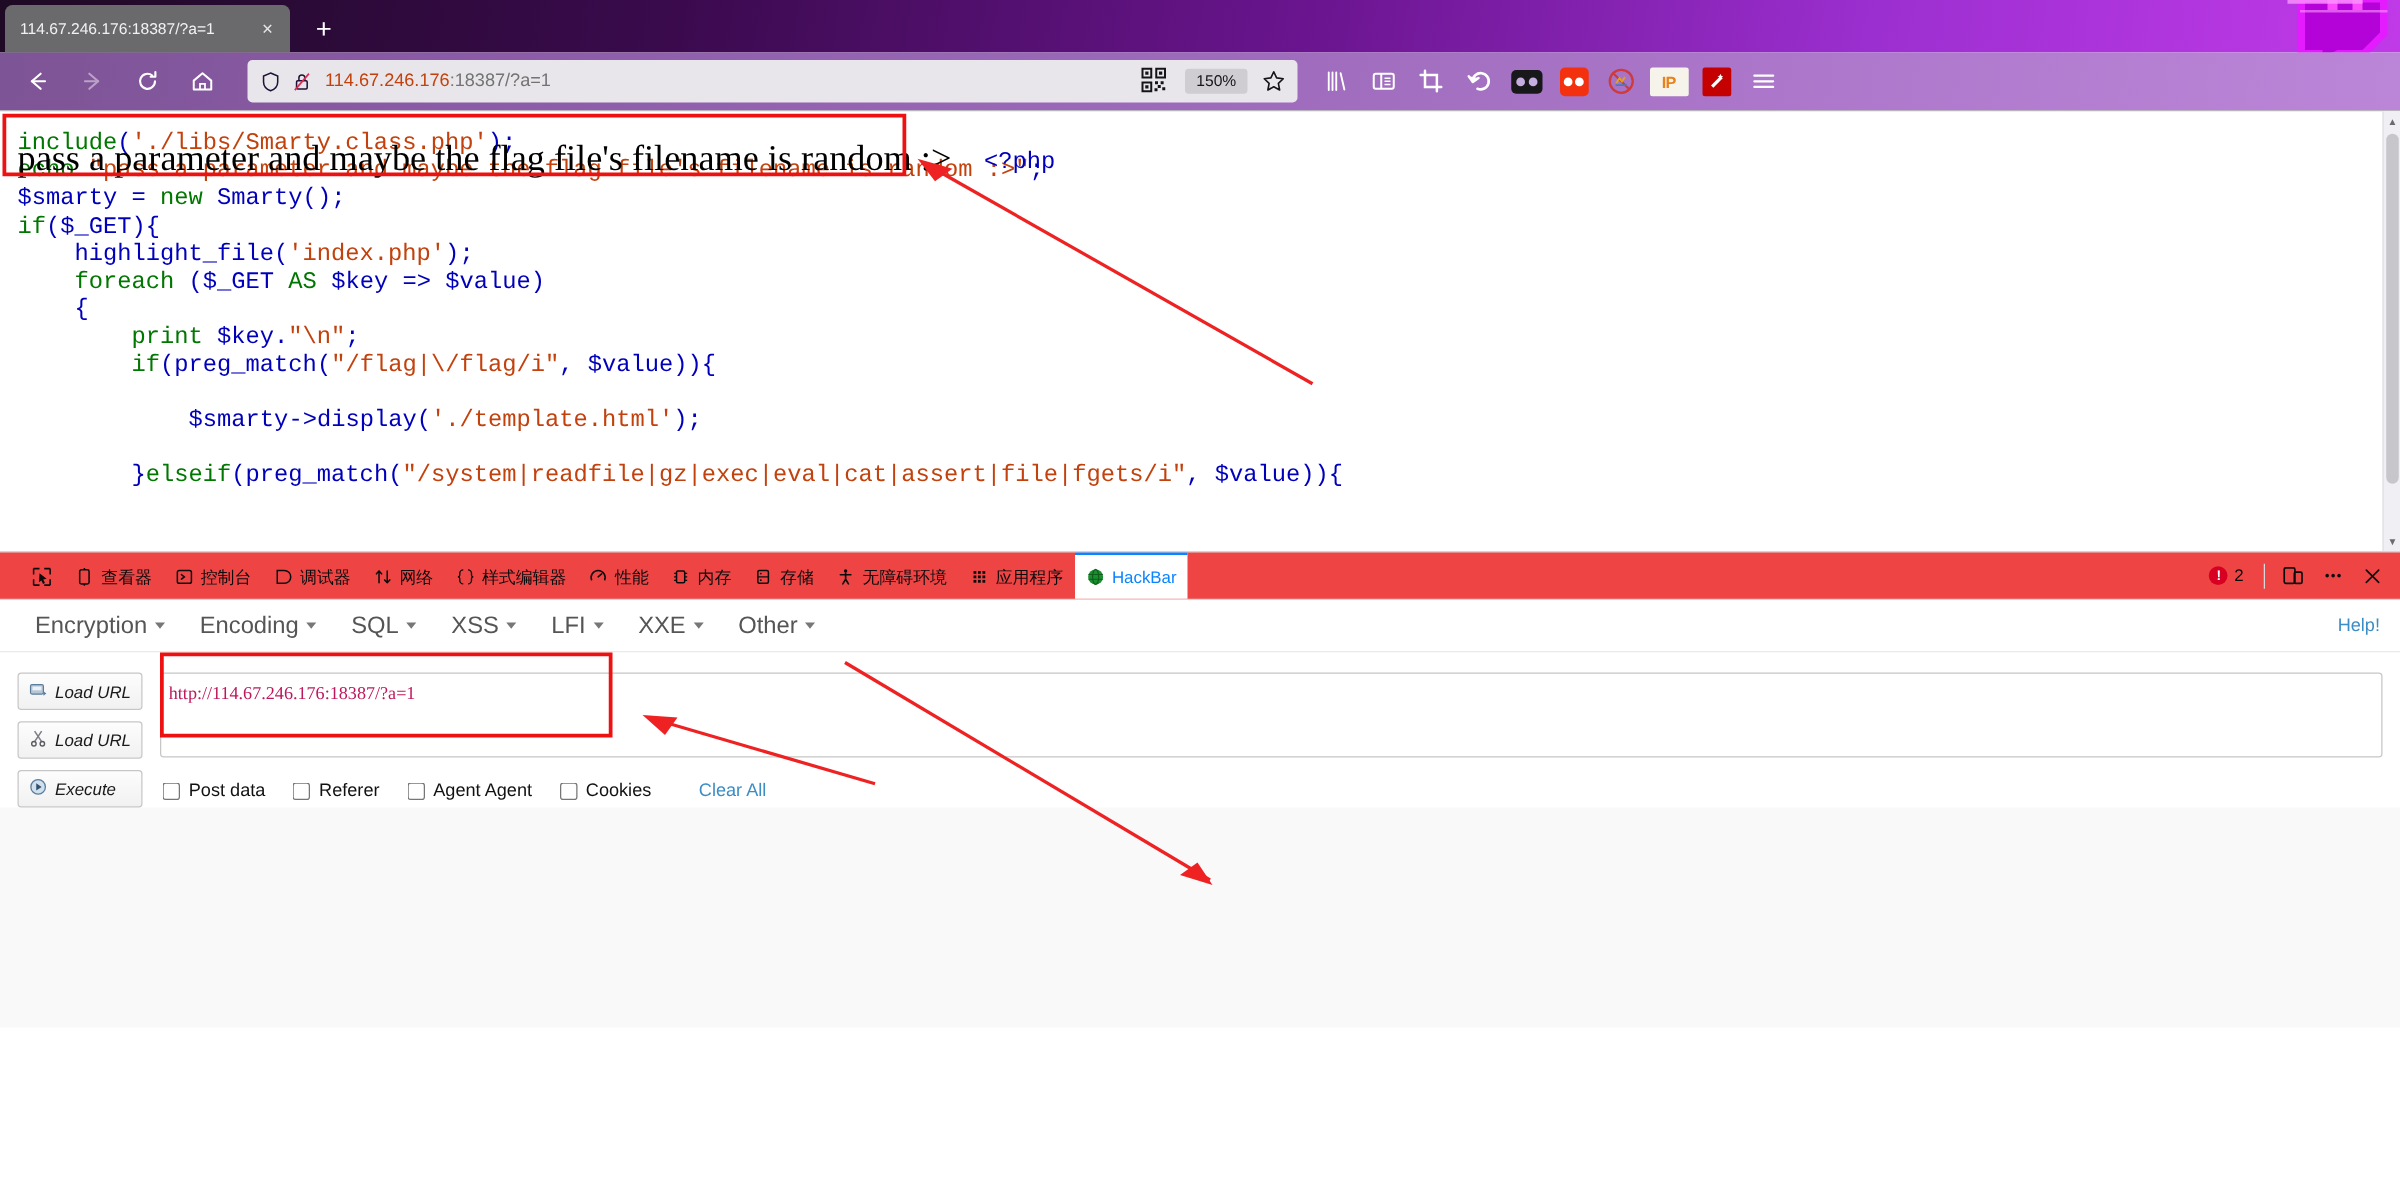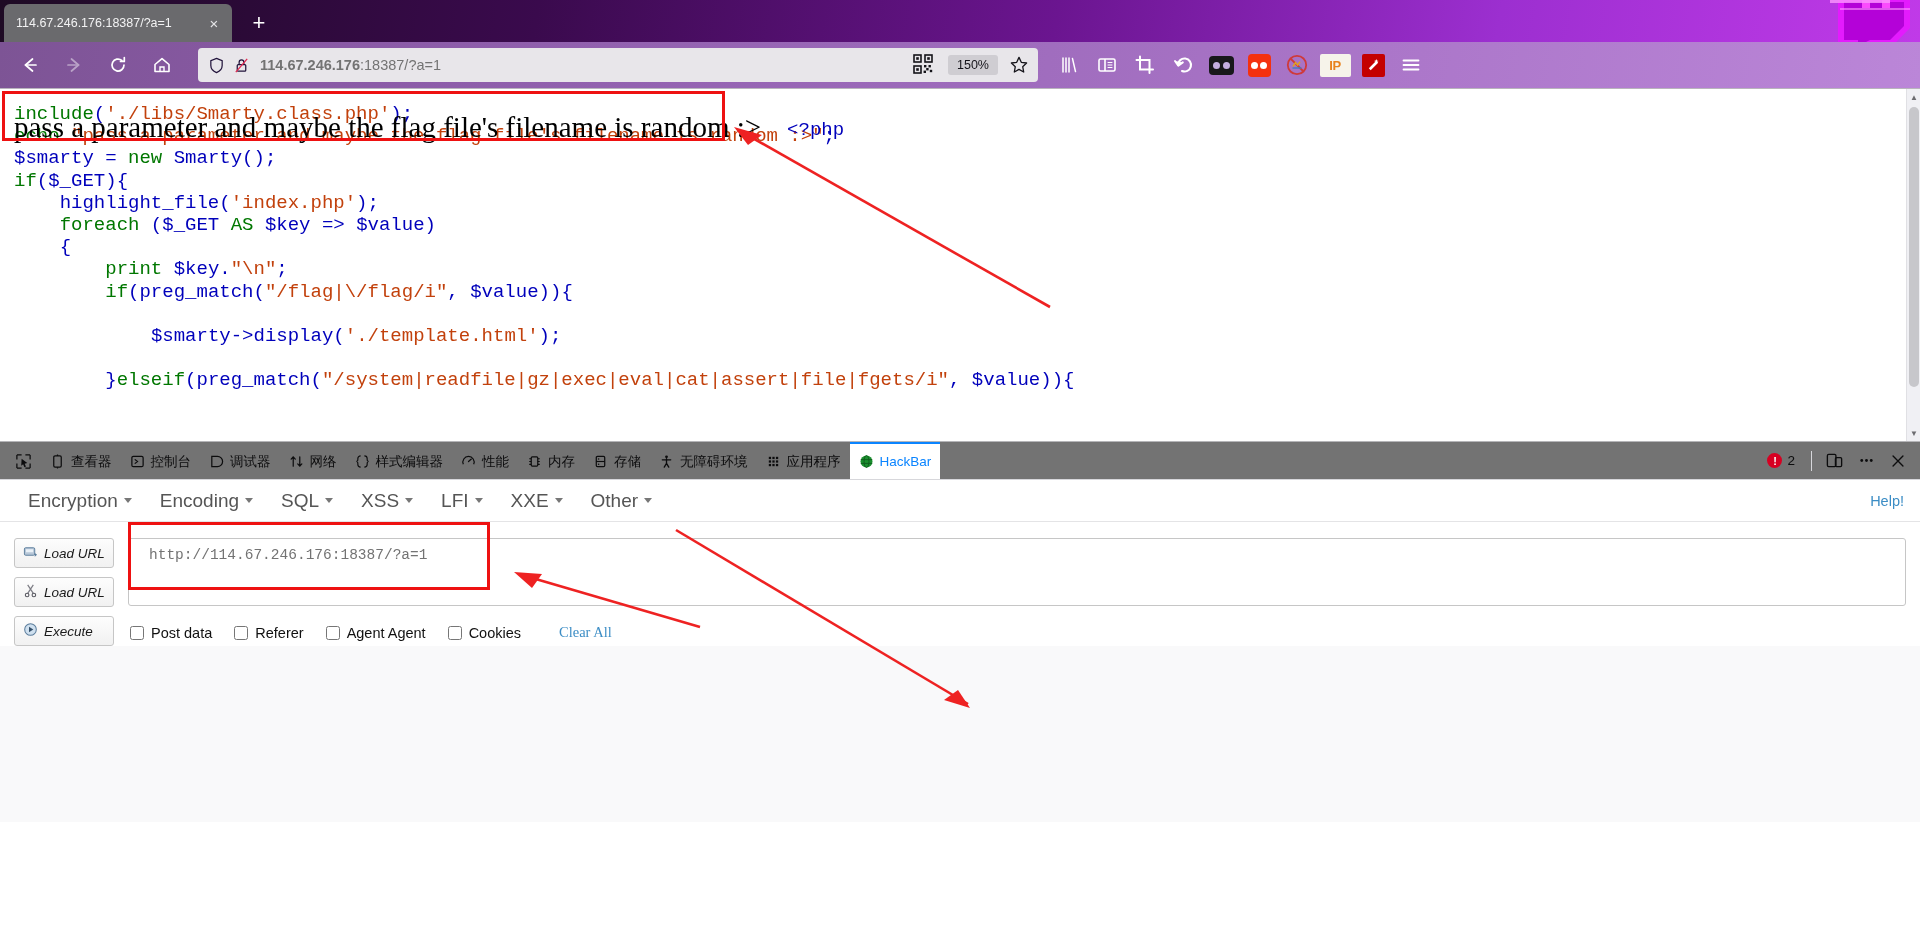--- a/index.html
+++ b/index.html
@@ -82,21 +82,21 @@
     max-width: 840px;
   }
   .urlbar .shield { margin-right: 8px; display:flex; }
   .urlbar .lock   { margin-right: 10px; display:flex; }
   .url-text {
     flex: 1;
     font-size: 14.5px;
     color: #0c0c0d;
     white-space: nowrap; overflow: hidden;
   }
-  .url-text .host { color: #737373; font-weight: bold; }
+  .url-text .host { color: #c2410c; }
   .url-text .rest { color: #737373; }
   .qr { width: 24px; height: 24px; margin: 0 6px; cursor: pointer; }
   .zoom-pill {
     background: #cfcdd2; color: #15141a;
     font-size: 12.5px; padding: 3px 9px; border-radius: 3px;
     margin: 0 6px; cursor: pointer;
   }
   .star { width: 26px; height: 26px; margin-left: 2px; cursor: pointer; display:flex;align-items:center;justify-content:center;}
 
   .ext-area { display: flex; align-items: center; gap: 4px; margin-left: 4px; }
@@ -192,22 +192,22 @@
   .devtools {
     border-top: 1px solid #b5b5b8;
     background: #f9f9fa;
     height: 381px;
     display: flex; flex-direction: column;
   }
   .dt-tabs {
     height: 38px;
     display: flex; align-items: stretch;
     border-bottom: 1px solid #d7d7db;
-    background: #737373;
-    padding-left: 6px;
+    background: #ef4444;
+    padding-left: 16px;
   }
   .dt-tab {
     display: flex; align-items: center; gap: 6px;
     padding: 0 9px;
     font-size: 13.5px; color: #0c0c0d;
     cursor: pointer; white-space: nowrap;
     border-top: 2px solid transparent;
   }
   .dt-tab.active { color: #0a84ff; border-top: 2px solid #0a84ff; background: #fff; }
   .dt-tab .ic { display: flex; align-items: center; }
@@ -240,31 +240,31 @@
   .hb-btn {
     height: 30px; border: 1px solid #c6c6c6; border-radius: 3px;
     background: linear-gradient(#fdfdfd,#f1f1f1);
     display: flex; align-items: center; gap: 6px;
     padding: 0 8px; font-size: 13.5px; color: #1a1a1a; cursor: pointer;
   }
   .hb-right { flex: 1; }
   .hb-textarea {
     width: 100%; height: 68px;
     border: 1px solid #c6c6c6; border-radius: 3px;
-    padding: 8px 20px;
-    font-size: 14.5px; color: #737373;
-    font-family: Liberation Mono, monospace;
+    padding: 8px 6px;
+    font-size: 14.5px; color: #be185d;
+    font-family: Liberation Serif, serif;
     resize: none; outline: none;
     background: #fff;
     position: relative;
   }
   .hb-checks { display: flex; align-items: center; gap: 22px; margin-top: 14px; padding-left: 2px; }
   .hb-check { display: flex; align-items: center; gap: 7px; font-size: 14.5px; color: #111; cursor: pointer; }
   .hb-check input { width: 14px; height: 14px; margin: 0; }
-  .hb-clear { color: #3c8dc5; font-size: 14.5px; cursor: pointer; margin-left: 16px; font-family: Liberation Serif, serif; }
+  .hb-clear { color: #3c8dc5; font-size: 14.5px; cursor: pointer; margin-left: 16px; }
 
   .redbox-2 {
     position: absolute; left: 128px; top: 0px; width: 362px; height: 68px;
     border: 3px solid #ee1111; pointer-events: none; z-index: 3;
   }
   .hb-wrap { position: relative; }
   .arrow-svg2 { position: absolute; inset: 0; pointer-events: none; z-index: 5; }
 </style>
 </head>
 <body>

